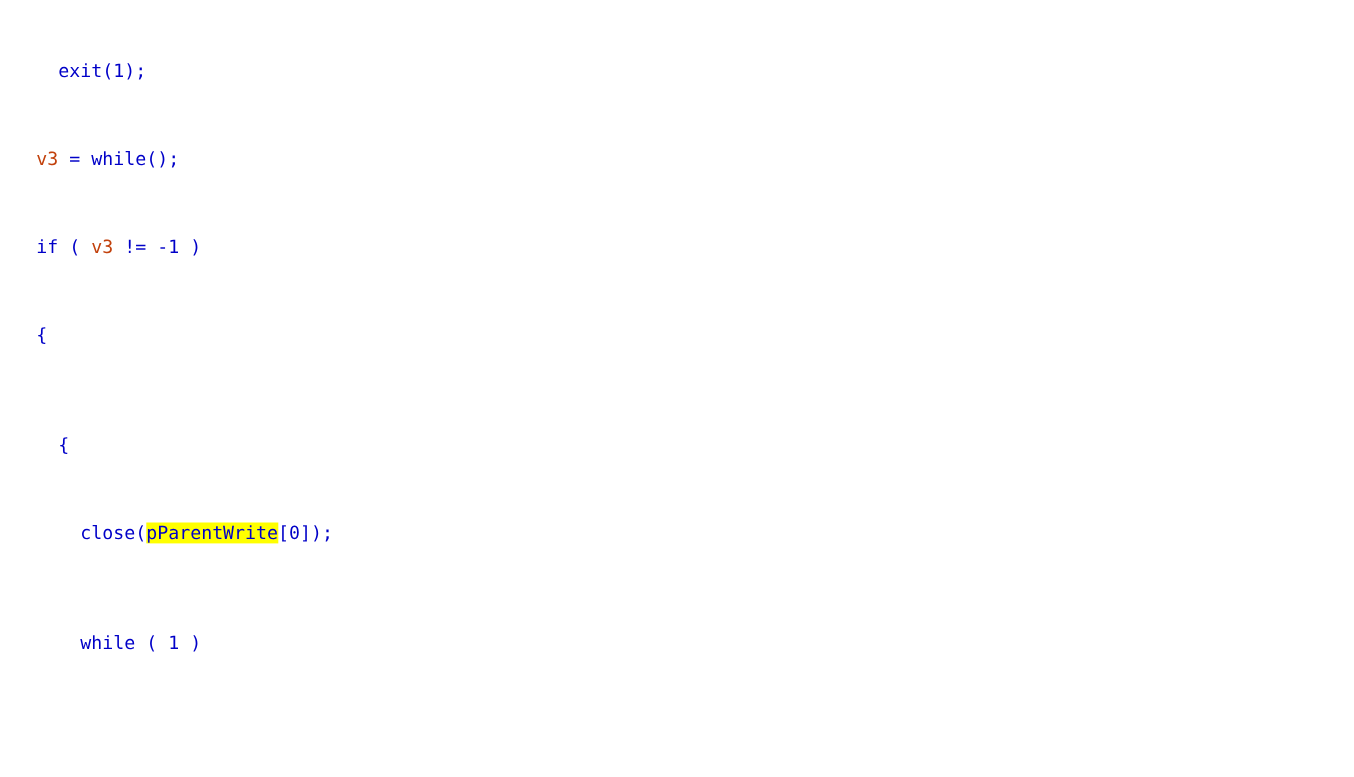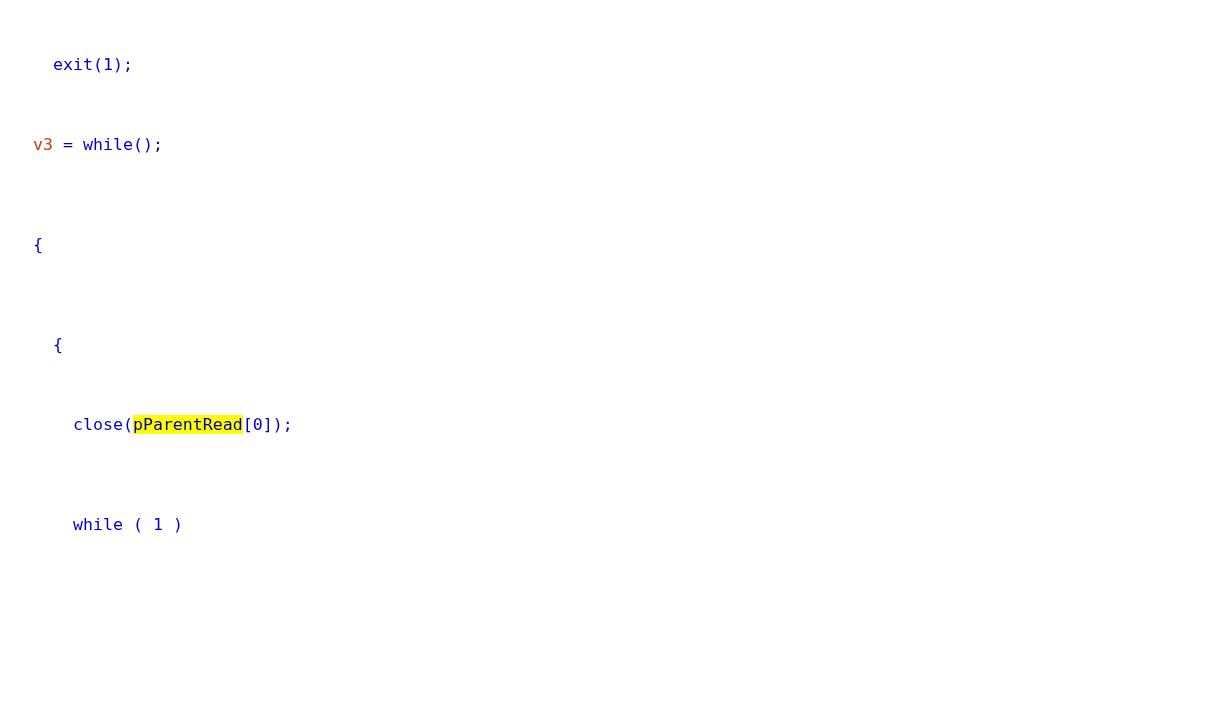--- a/index.html
+++ b/index.html
@@ -47,27 +47,28 @@
 <style>#pseudocode-view{background:#ffffff;}.t-kw,.t-fn,.t-punct,.t-num{color:#0000c8;}.t-var{color:#c2410c;}.t-hl{background:#ffff00;color:#0000c8;}</style></head>
 <body>
 
 <div id="pseudocode-view">
   <div id="code-lines">
 
     <div class="code-line"><span class="t-punct">    </span><span class="t-fn">exit</span><span class="t-punct">(</span><span class="t-num">1</span><span class="t-punct">);</span></div>
 
     <div class="code-line"><span class="t-punct">  </span><span class="t-var">v3</span><span class="t-punct"> = </span><span class="t-fn">while</span><span class="t-punct">();</span></div>
 
+    <div class="code-line"><span class="t-punct">  </span><span class="t-kw">if</span><span class="t-punct"> ( </span><span class="t-var">v3</span><span class="t-punct"> != </span><span class="t-num">-1</span><span class="t-punct"> )</span></div>
 
     <div class="code-line"><span class="t-punct">  {</span></div>
 
 
     <div class="code-line"><span class="t-punct">    {</span></div>
 
-    <div class="code-line"><span class="t-punct">      </span><span class="t-fn">close</span><span class="t-punct">(</span><span class="t-hl">pParentRead</span><span class="t-punct">[</span><span class="t-num">0</span><span class="t-punct">]);</span></div>
+    <div class="code-line"><span class="t-punct">      </span><span class="t-fn">close</span><span class="t-punct">(</span><span class="t-hl">pParentWrite</span><span class="t-punct">[</span><span class="t-num">0</span><span class="t-punct">]);</span></div>
 
 
     <div class="code-line"><span class="t-punct">      </span><span class="t-kw">while</span><span class="t-punct"> ( </span><span class="t-num">1</span><span class="t-punct"> )</span></div>
 
     
 
     
 
     
 

